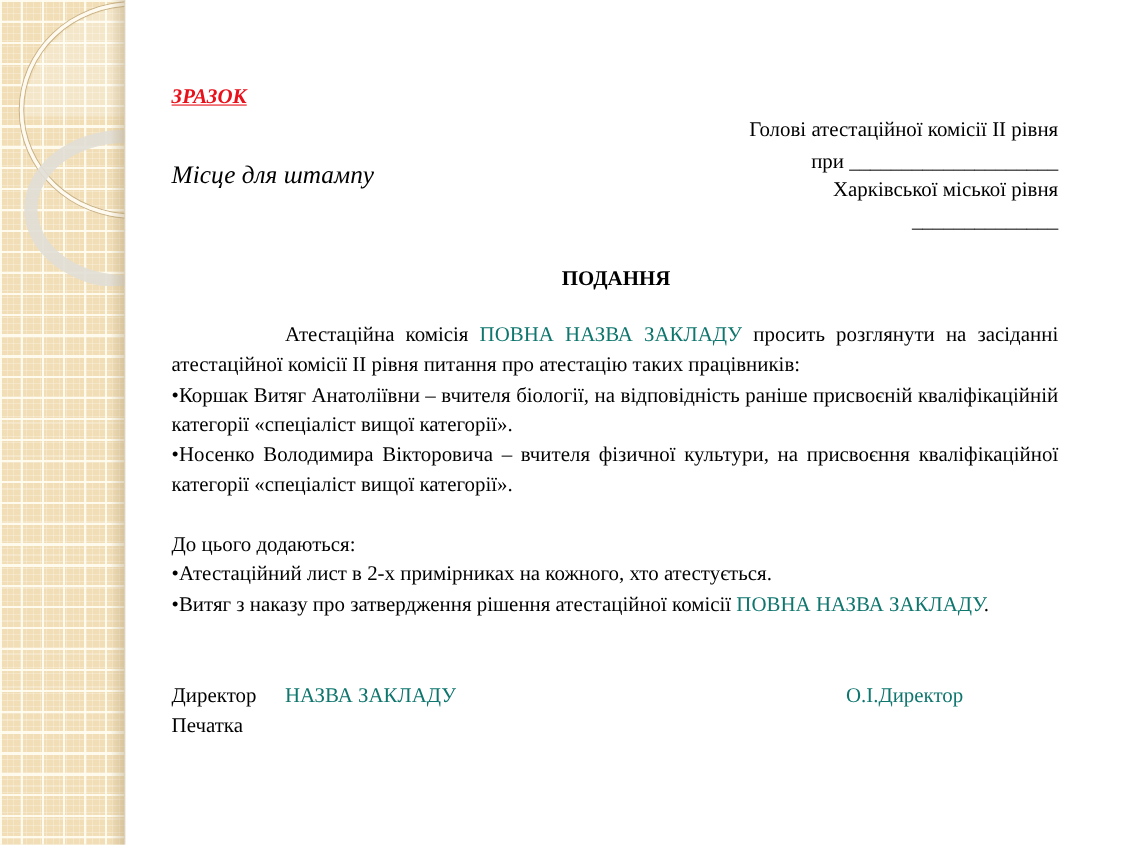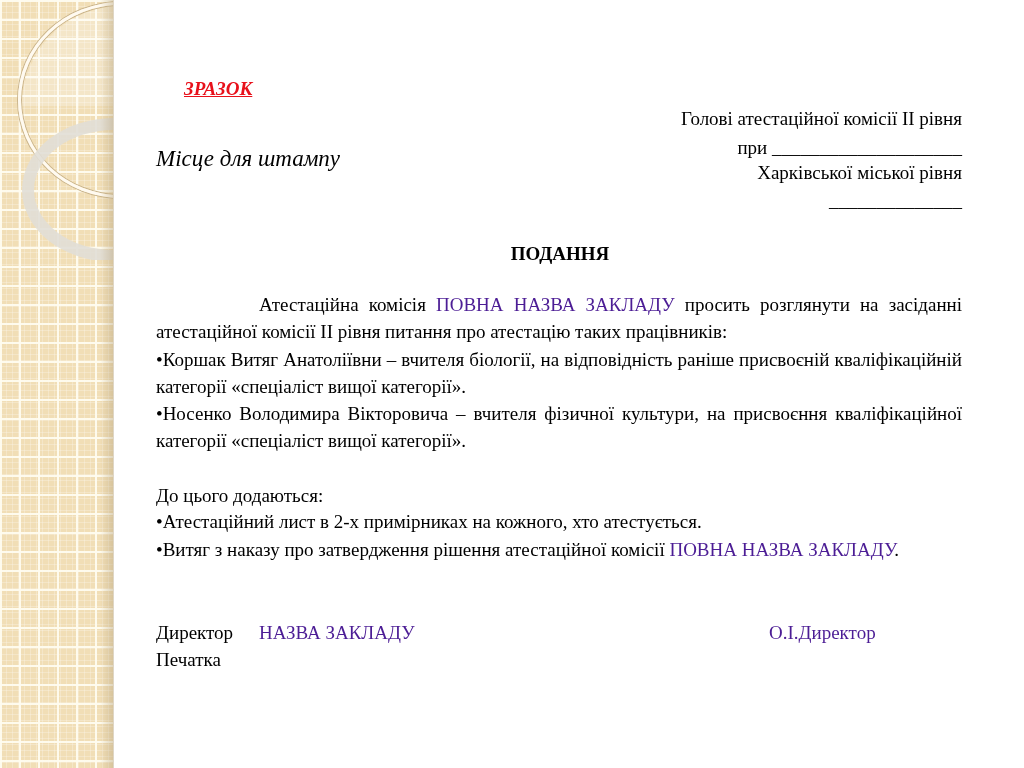--- a/index.html
+++ b/index.html
@@ -18,23 +18,23 @@
     background:linear-gradient(to right, rgba(200,180,140,0) 0%, rgba(180,160,120,0.45) 100%); }
   .circles { position:absolute; left:0; top:0; width:113px; height:260px; overflow:hidden; }
   .ring1 { position:absolute; left:18px; top:2px; width:200px; height:190px; border-radius:50%;
     border:3px solid #fffaf0; box-shadow:0 0 0 1px #c9b48c, inset 0 0 0 1px #c9b48c; }
   .ring2 { position:absolute; left:22px; top:118px; width:160px; height:120px; border-radius:50%;
     border:12px solid rgba(225,222,214,0.9); }
   .arc-fill { position:absolute; left:22px; top:6px; width:200px; height:100px; border-radius:100px 100px 0 0;
     background:rgba(255,255,255,0.25); }
 
   .t { position:absolute; white-space:nowrap; font-size:19px; line-height:22px; }
-  .red { color:#4c1d95; }
+  .red { color:#0f766e; }
   .sample { left:156px; top:78px; font-weight:bold; font-style:italic; text-decoration:underline;
-    color:#e8101a; font-size:19px;margin-left:28px; }
+    color:#e8101a; font-size:19px; }
   .stamp { left:156px; top:148px; font-style:italic; font-size:23px; }
   .addr { right:62px; text-align:center; }
   .title { left:0; width:1120px; text-align:center; top:243px; font-weight:bold; font-size:19px; }
   .par { position:absolute; left:156px; width:806px; font-size:19px; line-height:27px; text-align:justify;
     text-align-last:left; }
   .indent { text-indent:103px; }
 </style>
 </head>
 <body>
 

